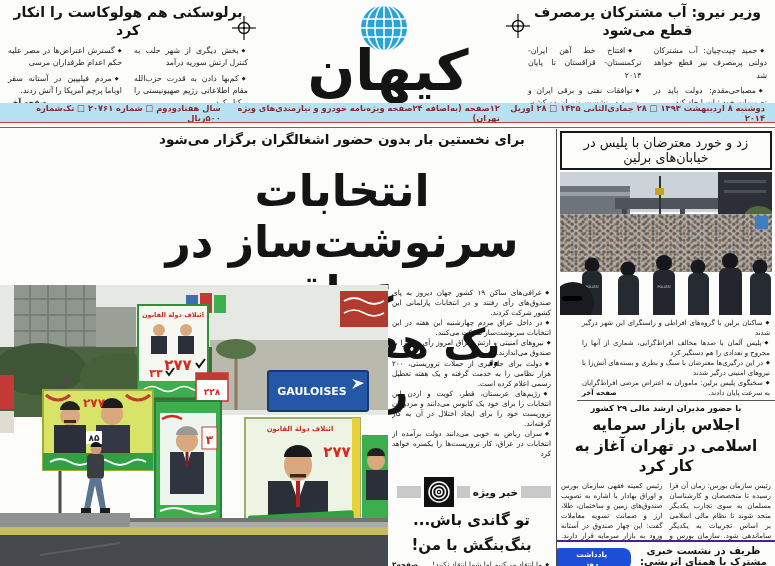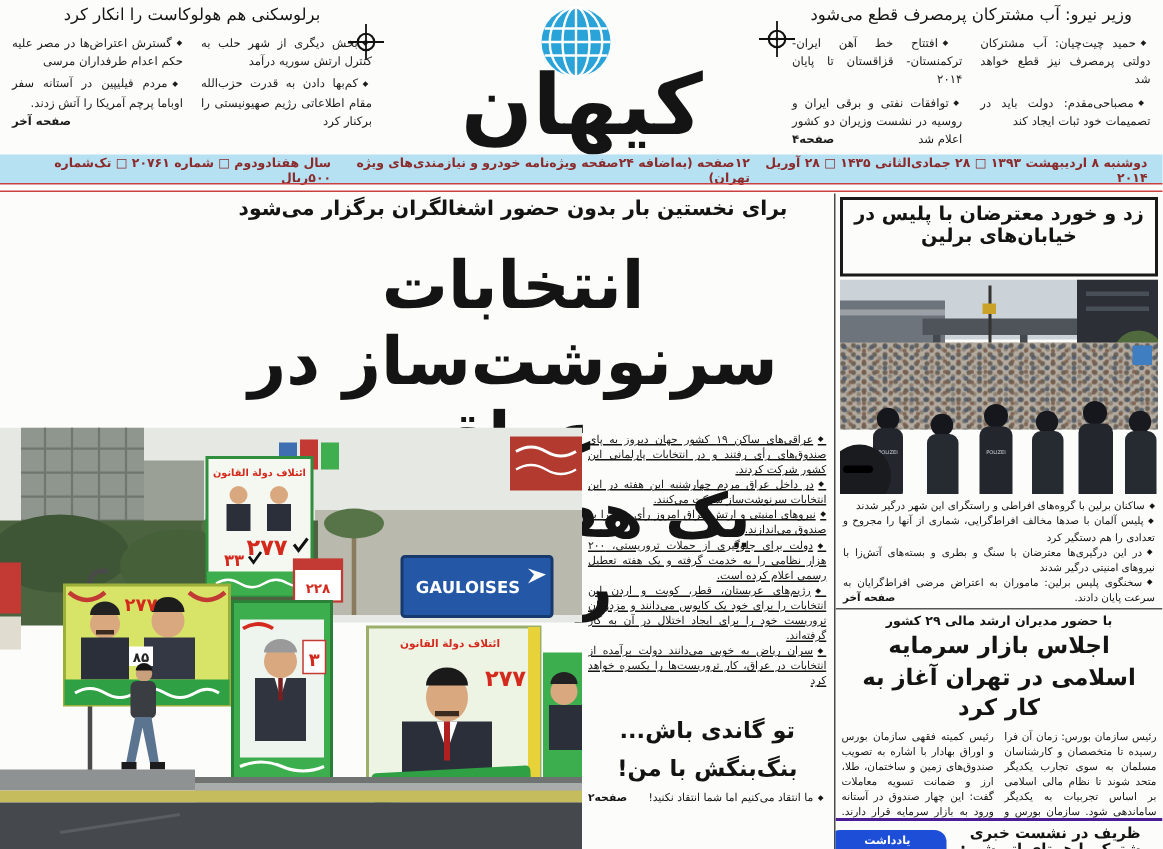--- a/index.html
+++ b/index.html
@@ -5,21 +5,21 @@
   *{box-sizing:border-box;margin:0;padding:0;}
   html,body{width:775px;height:566px;}
   body{position:relative;overflow:hidden;background:#fcfcfa;color:#141414;
        font-family:"DejaVu Sans","Liberation Sans",sans-serif;direction:rtl;}
   .abs{position:absolute;}
   svg text{font-family:"DejaVu Sans","Liberation Sans",sans-serif;}
 
   
   #hdr-right{left:522px;top:2px;width:251px;}
   #hdr-left{left:2px;top:2px;width:252px;}
-  .hdr-title{font-size:11px;font-weight:normal;text-align:center;line-height:1.3;padding:1px 4px 3px;}
+  .hdr-title{font-size:14px;font-weight:bold;text-align:center;line-height:1.3;padding:1px 4px 3px;}
   .hdr-bullets{display:grid;grid-template-columns:1fr 1fr;column-gap:12px;row-gap:3px;
                padding:3px 6px 0;font-size:7.8px;line-height:1.55;text-align:justify;color:#1c1c1c;}
   .b::before{content:"◆";font-size:5px;margin-left:3px;position:relative;top:-1px;}
   .pg{font-weight:bold;float:left;white-space:nowrap;}
   #masthead{left:258px;top:0;width:260px;height:101px;}
   .mh-text{position:absolute;bottom:0;width:100%;text-align:center;font-size:56px;
            font-weight:900;line-height:1.05;letter-spacing:-2px;}
   .mh-globe{position:absolute;left:102px;top:4px;}
   .regmark{position:absolute;width:24px;height:24px;}
   #regmark-a{left:506px;top:14px;} #regmark-b{left:232px;top:16px;}
@@ -31,43 +31,43 @@
   #redrule{left:0;top:122px;width:775px;height:6px;border-top:1.6px solid #c94040;border-bottom:1.6px solid #c94040;}
 
   
   #lead{left:128px;top:131px;width:428px;height:152px;text-align:center;}
   .lead-kicker{font-size:13.5px;font-weight:bold;}
   .lead-l1{font-size:44px;font-weight:900;margin-top:19px;letter-spacing:-1px;line-height:1.15;}
   .lead-l2{font-size:41px;font-weight:900;margin-top:3px;letter-spacing:-1px;line-height:1.15;}
 
   
   #rightcol{left:556px;top:129px;width:219px;height:437px;border-left:1px solid #4a4a4a;overflow:hidden;}
-  .berlin-box{margin:2px 3px 0 3px;border:2px solid #191919;font-size:12.8px;font-weight:bold;
-              text-align:center;padding:2px 0 17px;}
+  .berlin-box{margin:2px 3px 0 3px;border:2px solid #191919;font-size:12.8px;font-weight:normal;
+              text-align:center;padding:2px 0 3px;}
   .berlin-photo{display:block;margin:2px 3px 0 3px;}
   .berlin-caps{padding:3px 5px 2px;font-size:6.9px;line-height:1.45;text-align:justify;
-               border-bottom:1px solid #555;}
+               border-bottom:1px solid #555;margin-left:20px;}
   .summit{padding:2px 4px 0;border-bottom:2px solid #4c1d95;height:141px;overflow:hidden;}
   .summit-kicker{text-align:center;font-size:8.4px;font-weight:bold;}
   .summit-title{text-align:center;font-size:15.2px;font-weight:900;line-height:1.35;margin:2px 6px 4px;}
   .summit-body{display:flex;gap:7px;font-size:7px;line-height:1.45;text-align:justify;}
   .summit-body>div{flex:1;}
   .defense{display:flex;padding:3px 2px 0;height:84px;}
   .def-main{flex:1;padding-left:3px;}
   .def-kicker{font-size:10px;font-weight:bold;text-align:center;}
   .def-title{font-size:13.2px;font-weight:900;text-align:center;line-height:1.4;margin:1px 0 3px;}
   .note{width:72px;text-align:center;padding-top:3px;}
   .note-badge{display:inline-block;background:#1d4ed8;color:#fff;font-size:7.4px;font-weight:bold;
               border-radius:8px;padding:2px 24px;margin-bottom:3px;}
   .note-t{font-size:19px;font-weight:900;line-height:1.35;}
 
   
   #photorow{left:0;top:285px;width:556px;height:281px;display:flex;}
   #midcol{width:168px;padding:3px 5px 0 4px;}
-  .iraq-bullets{font-size:7.2px;line-height:1.4;text-align:justify;height:186px;overflow:hidden;text-decoration:underline;}
+  .iraq-bullets{font-size:7.2px;line-height:1.4;text-align:justify;height:186px;overflow:hidden;}
   .sp-row{display:flex;align-items:center;gap:3px;margin:3px 0 2px;}
   .sp-bar{background:#c9c9c9;height:12px;}
   .sp-label{font-size:10.5px;font-weight:900;white-space:nowrap;}
   .sp-title{font-size:15px;font-weight:900;text-align:center;line-height:1.5;margin-top:2px;}
   .sp-bullet{font-size:7.2px;text-align:justify;margin-top:4px;padding-right:2px;}
   #iraqphoto{width:388px;height:281px;display:block;}
 </style>
 </head>
 <body>
 
@@ -234,20 +234,35 @@
       <div class="b">عراقی‌های ساکن ۱۹ کشور جهان دیروز به پای صندوق‌های رأی رفتند و در انتخابات پارلمانی این کشور شرکت کردند.</div>
       <div class="b">در داخل عراق مردم چهارشنبه این هفته در این انتخابات سرنوشت‌ساز شرکت می‌کنند.</div>
       <div class="b">نیروهای امنیتی و ارتش عراق امروز رأی خود را به صندوق می‌اندازند.</div>
       <div class="b">دولت برای جلوگیری از حملات تروریستی، ۲۰۰ هزار نظامی را به خدمت گرفته و یک هفته تعطیل رسمی اعلام کرده است.</div>
       <div class="b">رژیم‌های عربستان، قطر، کویت و اردن این انتخابات را برای خود یک کابوس می‌دانند و مزدوران تروریست خود را برای ایجاد اختلال در آن به کار گرفته‌اند.</div>
       <div class="b">سران ریاض به خوبی می‌دانند دولت برآمده از انتخابات در عراق، کار تروریست‌ها را یکسره خواهد کرد</div>
 
     </div>
 
     <div class="special">
+      <div class="sp-row">
+        <span class="sp-bar" style="width:30px"></span>
+        <span class="sp-label">خبر ویژه</span>
+        <span class="sp-bar" style="width:13px"></span>
+        <svg width="30" height="30" viewBox="0 0 30 30">
+          <rect width="30" height="30" fill="#111"></rect>
+          <g fill="none" stroke="#fff" stroke-width="1.5">
+            <circle cx="15" cy="15" r="3"></circle>
+            <circle cx="15" cy="15" r="6.5"></circle>
+            <circle cx="15" cy="15" r="10"></circle>
+          </g>
+          <circle cx="15" cy="15" r="1" fill="#fff"></circle>
+        </svg>
+        <span class="sp-bar" style="width:24px"></span>
+      </div>
       <div class="sp-title">تو گاندی باش...</div>
       <div class="sp-title">بنگ‌بنگش با من!</div>
       <div class="sp-bullet"><span class="b">ما انتقاد می‌کنیم اما شما انتقاد نکنید!</span> <span class="pg">صفحه۲</span></div>
     </div>
   </div>
 
   <svg id="iraqphoto" width="388" height="281" viewBox="0 0 388 281">
     <rect x="0" y="0" width="388" height="130" fill="#e6e8e3"></rect>
 
     <rect x="14" y="0" width="82" height="118" fill="#8f968e"></rect>

